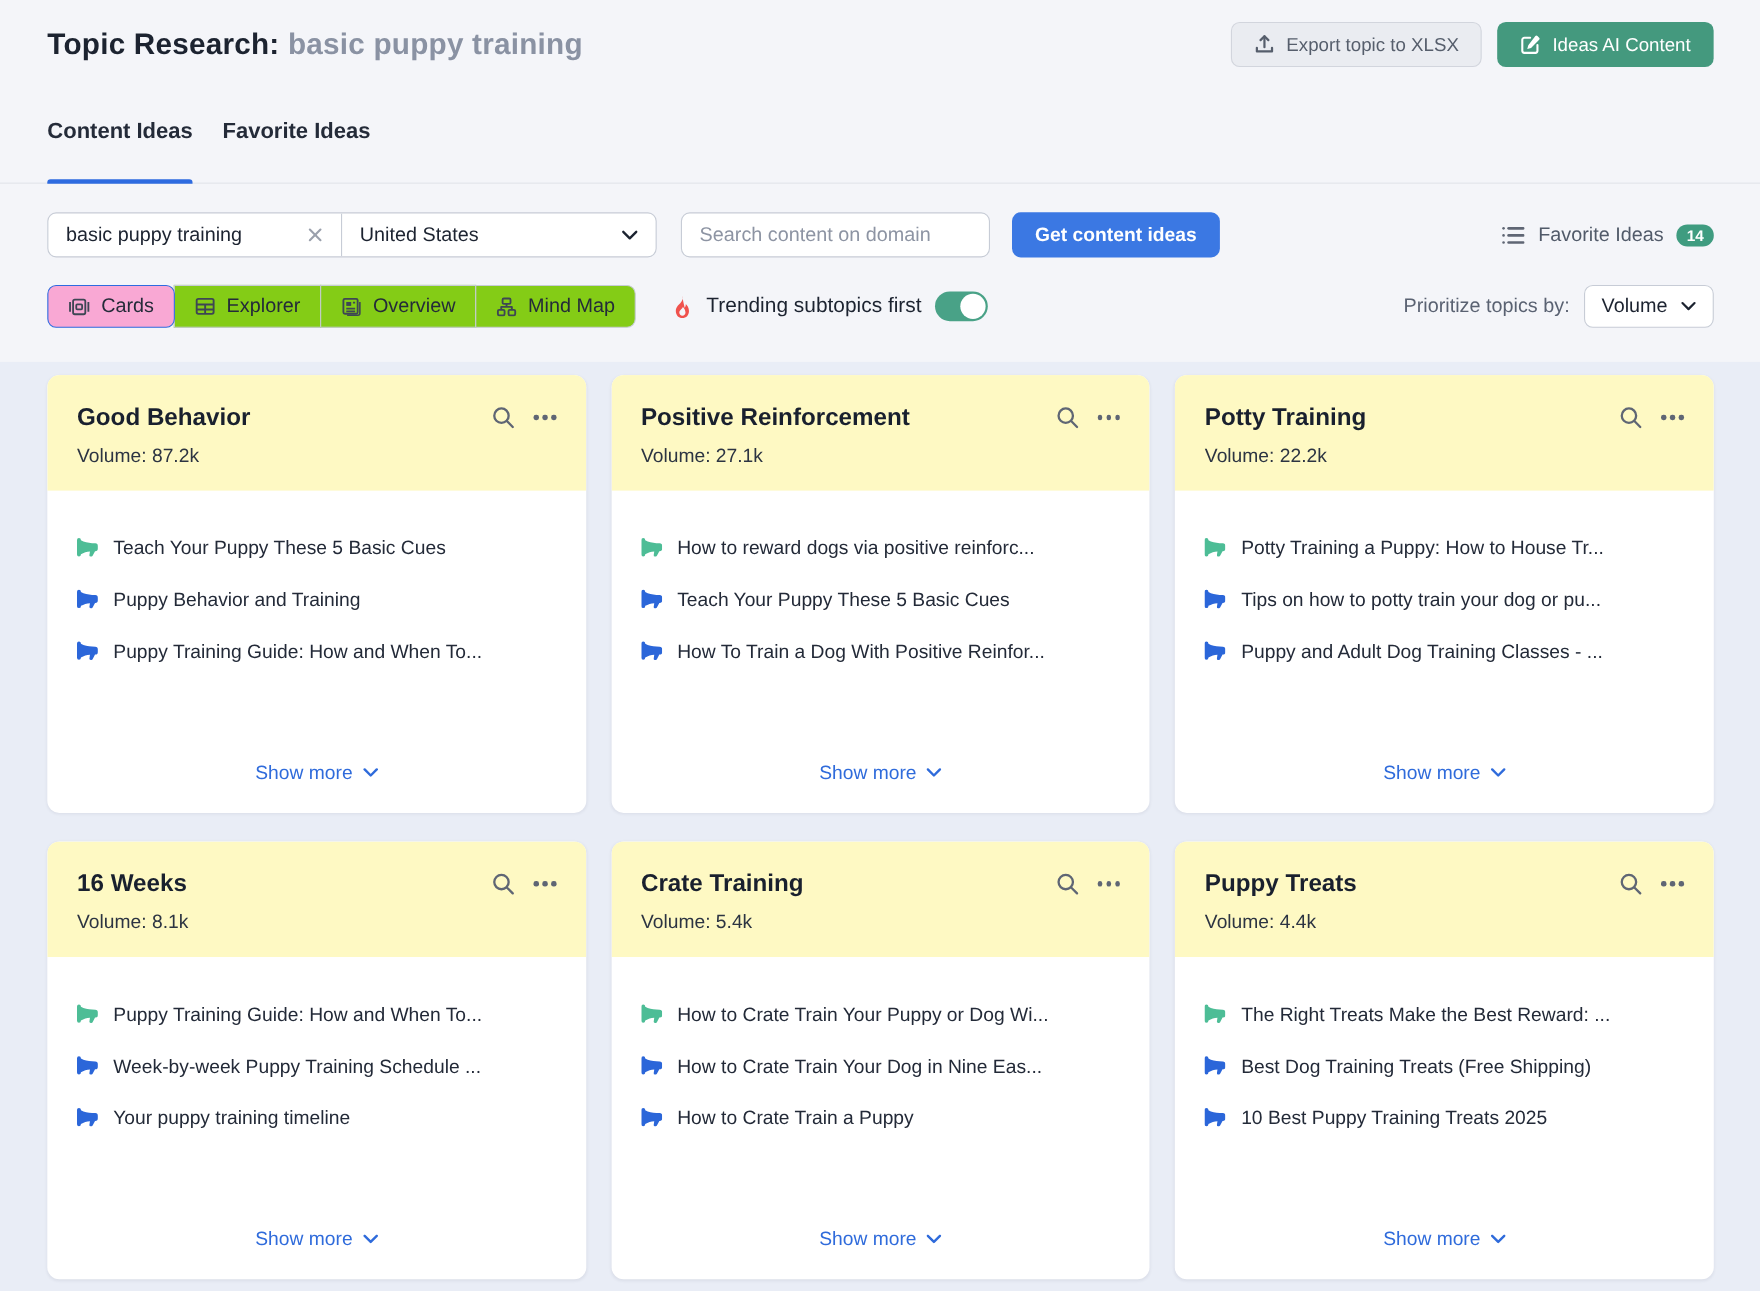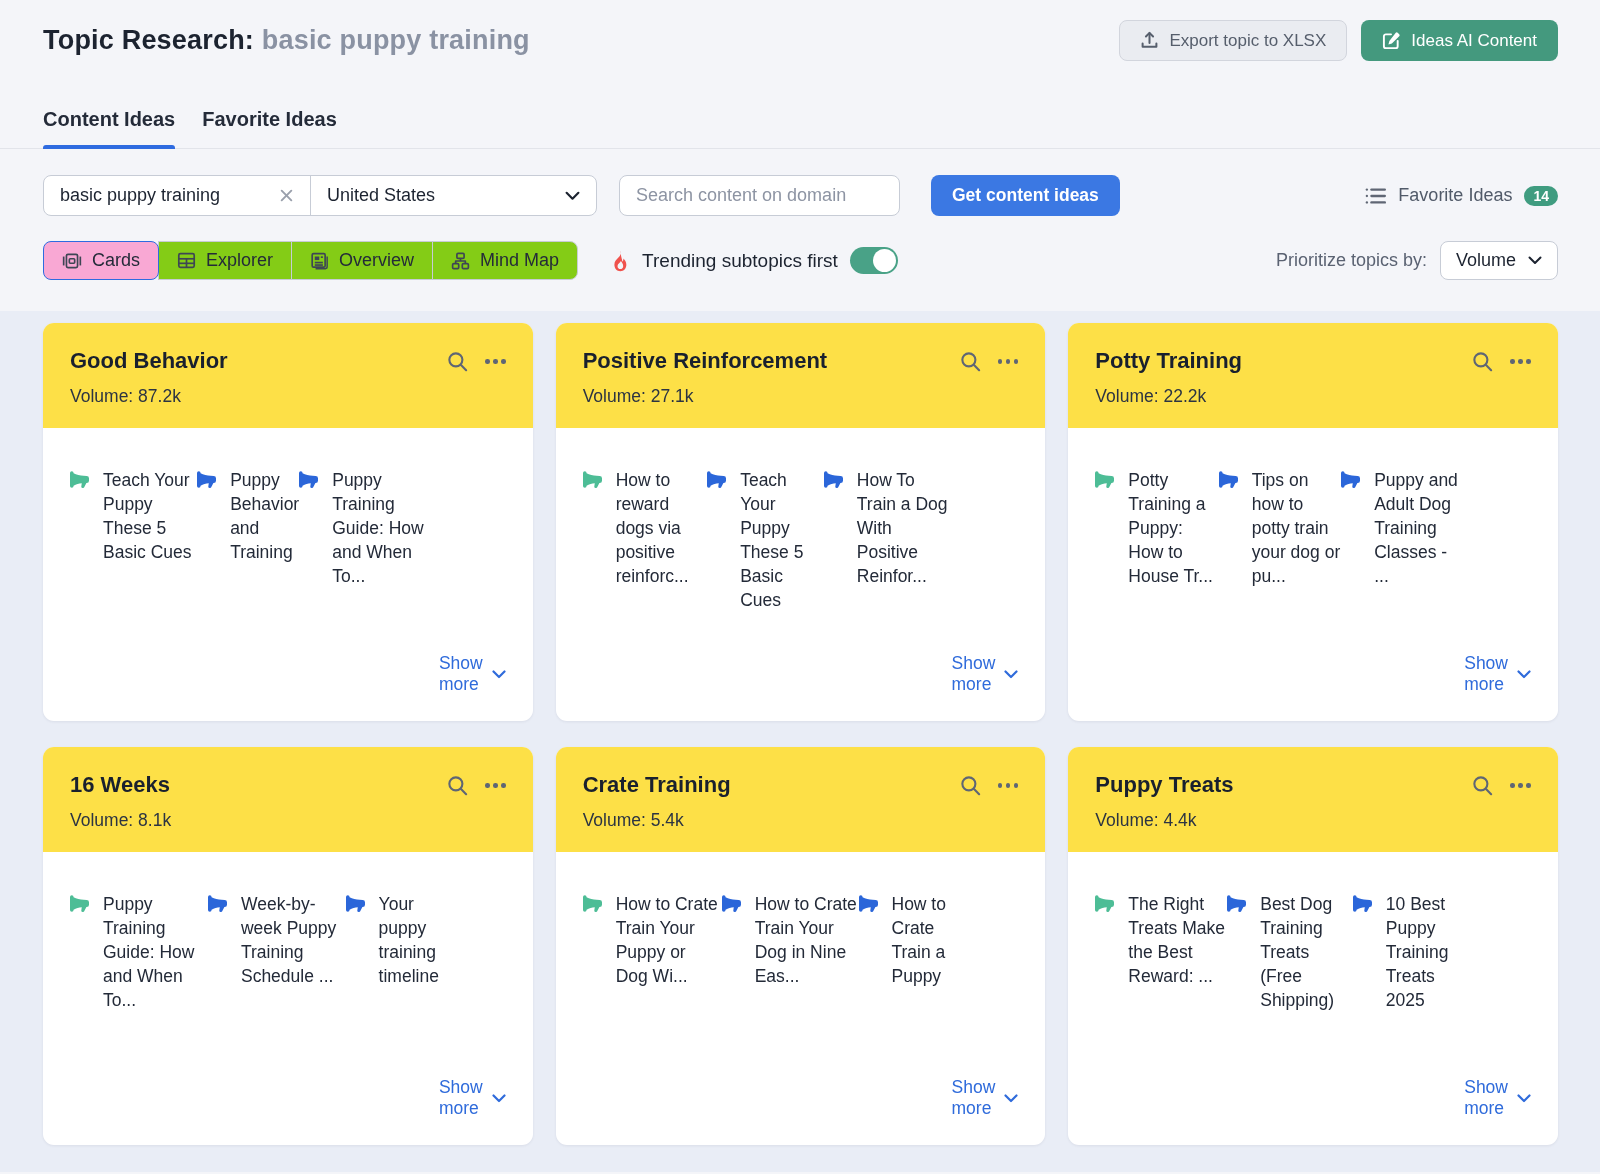--- a/index.html
+++ b/index.html
@@ -14,39 +14,39 @@
   .page-title { font-size:27px; font-weight:700; letter-spacing:.2px; padding-top:5px; }
   .page-title .query { color:#8a92a3; font-weight:600; }
   .header-actions { display:flex; gap:14px; }
   .btn { display:inline-flex; align-items:center; gap:10px; height:41px; padding:0 20px;
          border-radius:8px; font-size:17px; cursor:pointer; border:1px solid transparent; }
   .btn-export { background:#eaecf1; border-color:#d2d5dd; color:#565e6c; }
   .btn-create { background:#44997e; color:#ffffff; font-weight:500; }
 
   .tabs-row { margin-top:47px; border-bottom:1px solid #e2e4ea; }
   .tabs { display:flex; gap:27px; }
-  .tab { font-size:20px; font-weight:600; color:#242b39; padding-bottom:17px; position:relative; cursor:pointer; }
+  .tab { font-size:20px; font-weight:600; color:#242b39; padding-bottom:35px; position:relative; cursor:pointer; }
   .tab.active::after { content:""; position:absolute; left:0; right:0; bottom:-1px; height:4px;
                        background:#2e6be0; border-radius:3px 3px 0 0; }
 
   .filter-row { display:flex; align-items:center; margin-top:26px; }
   .combo { display:flex; align-items:stretch; height:41px; background:#fff; border:1px solid #c7ccd6;
            border-radius:8px; overflow:hidden; }
   .keyword-box { display:flex; align-items:center; gap:12px; padding:0 16px; width:266px; }
   .keyword-box input { border:none; outline:none; font-size:18px; color:#1c2330; width:100%;
                        font-family:"Liberation Sans", sans-serif; background:transparent; }
   .clear-x { flex:0 0 auto; cursor:pointer; display:flex; }
   .divider-v { width:1px; background:#c7ccd6; }
   .country-select { display:flex; align-items:center; justify-content:space-between; width:285px;
                     padding:0 16px; font-size:18px; cursor:pointer; }
   .domain-input { height:41px; width:281px; margin-left:22px; background:#fff; border:1px solid #c7ccd6;
                   border-radius:8px; padding:0 16px; font-size:18px; color:#1c2330;
                   font-family:"Liberation Sans", sans-serif; outline:none; }
   .domain-input::placeholder { color:#8d94a3; }
-  .btn-getideas { margin-left:31px; background:#3b78e3; color:#fff; font-weight:700; font-size:17.5px;
+  .btn-getideas { margin-left:20px; background:#3b78e3; color:#fff; font-weight:700; font-size:17.5px;
                   height:41px; padding:0 21px; border:none; border-radius:8px; cursor:pointer; display:inline-flex; align-items:center; }
   .fav-right { margin-left:auto; display:flex; align-items:center; gap:12px; cursor:pointer; }
   .fav-right .fav-label { font-size:18px; color:#515a69; }
   .fav-badge { background:#3f9c80; color:#fff; font-size:14px; font-weight:700; border-radius:11px;
                padding:3px 9px; line-height:1; }
 
   .views-row { display:flex; align-items:center; margin-top:25px; padding-bottom:31px; }
   .seg { display:flex; }
   .seg-btn { display:inline-flex; align-items:center; gap:10px; height:39px; padding:0 18px;
              background:#84cc16; border:1px solid #c7ccd6; margin-left:-1px; font-size:18px; color:#242b39;
@@ -61,29 +61,29 @@
   .prioritize { margin-left:auto; display:flex; align-items:center; gap:13px; }
   .prioritize-label { font-size:18px; color:#5a6272; }
   .vol-select { display:flex; align-items:center; gap:12px; background:#fff; border:1px solid #c7ccd6;
                 border-radius:8px; height:39px; padding:0 15px; font-size:18px; color:#1c2330; cursor:pointer; }
 
   
   .grid-area { background:#e9edf6; padding:12px 42px 0 43px; height:861px; }
   .grid { display:grid; grid-template-columns:repeat(3, 1fr); grid-auto-rows:398px; gap:26px 23px; }
   .card { background:#fff; border-radius:11px; overflow:hidden; display:flex; flex-direction:column;
           box-shadow:0 1px 3px rgba(25,35,60,.07); }
-  .card-head { background:#fde047; padding:25px 27px 21px 27px; }
+  .card-head { background:#fef9c3; padding:25px 27px 21px 27px; }
   .card-title-row { display:flex; align-items:flex-start; justify-content:space-between; }
   .card-title { font-size:22px; font-weight:700; color:#19202e; }
   .card-head-icons { display:flex; align-items:center; gap:17px; padding-top:3px; }
   .icon-btn { cursor:pointer; display:flex; align-items:center; }
   .dots { display:flex; gap:3.5px; }
   .dots i { width:4.5px; height:4.5px; border-radius:50%; background:#5f6674; }
   .card-volume { margin-top:12px; font-size:17.5px; color:#2c3442; }
-  .card-body { flex:1; display:flex; flex-direction:row; padding:40px 27px 22px 27px; }
+  .card-body { flex:1; display:flex; flex-direction:column; padding:40px 27px 22px 27px; }
   .idea { display:flex; align-items:flex-start; gap:14px; margin-bottom:23px; font-size:17.5px;
           color:#232a38; line-height:24px; }
   .idea svg { flex:0 0 auto; margin-top:2px; }
   .mega-green { color:#4dbd96; }
   .mega-blue { color:#2b66d9; }
   .show-more { margin-top:auto; align-self:center; display:flex; align-items:center; gap:9px;
                color:#2f6bdb; font-size:17.5px; cursor:pointer; padding-bottom:4px; }
 
   svg { display:block; }
 </style>

